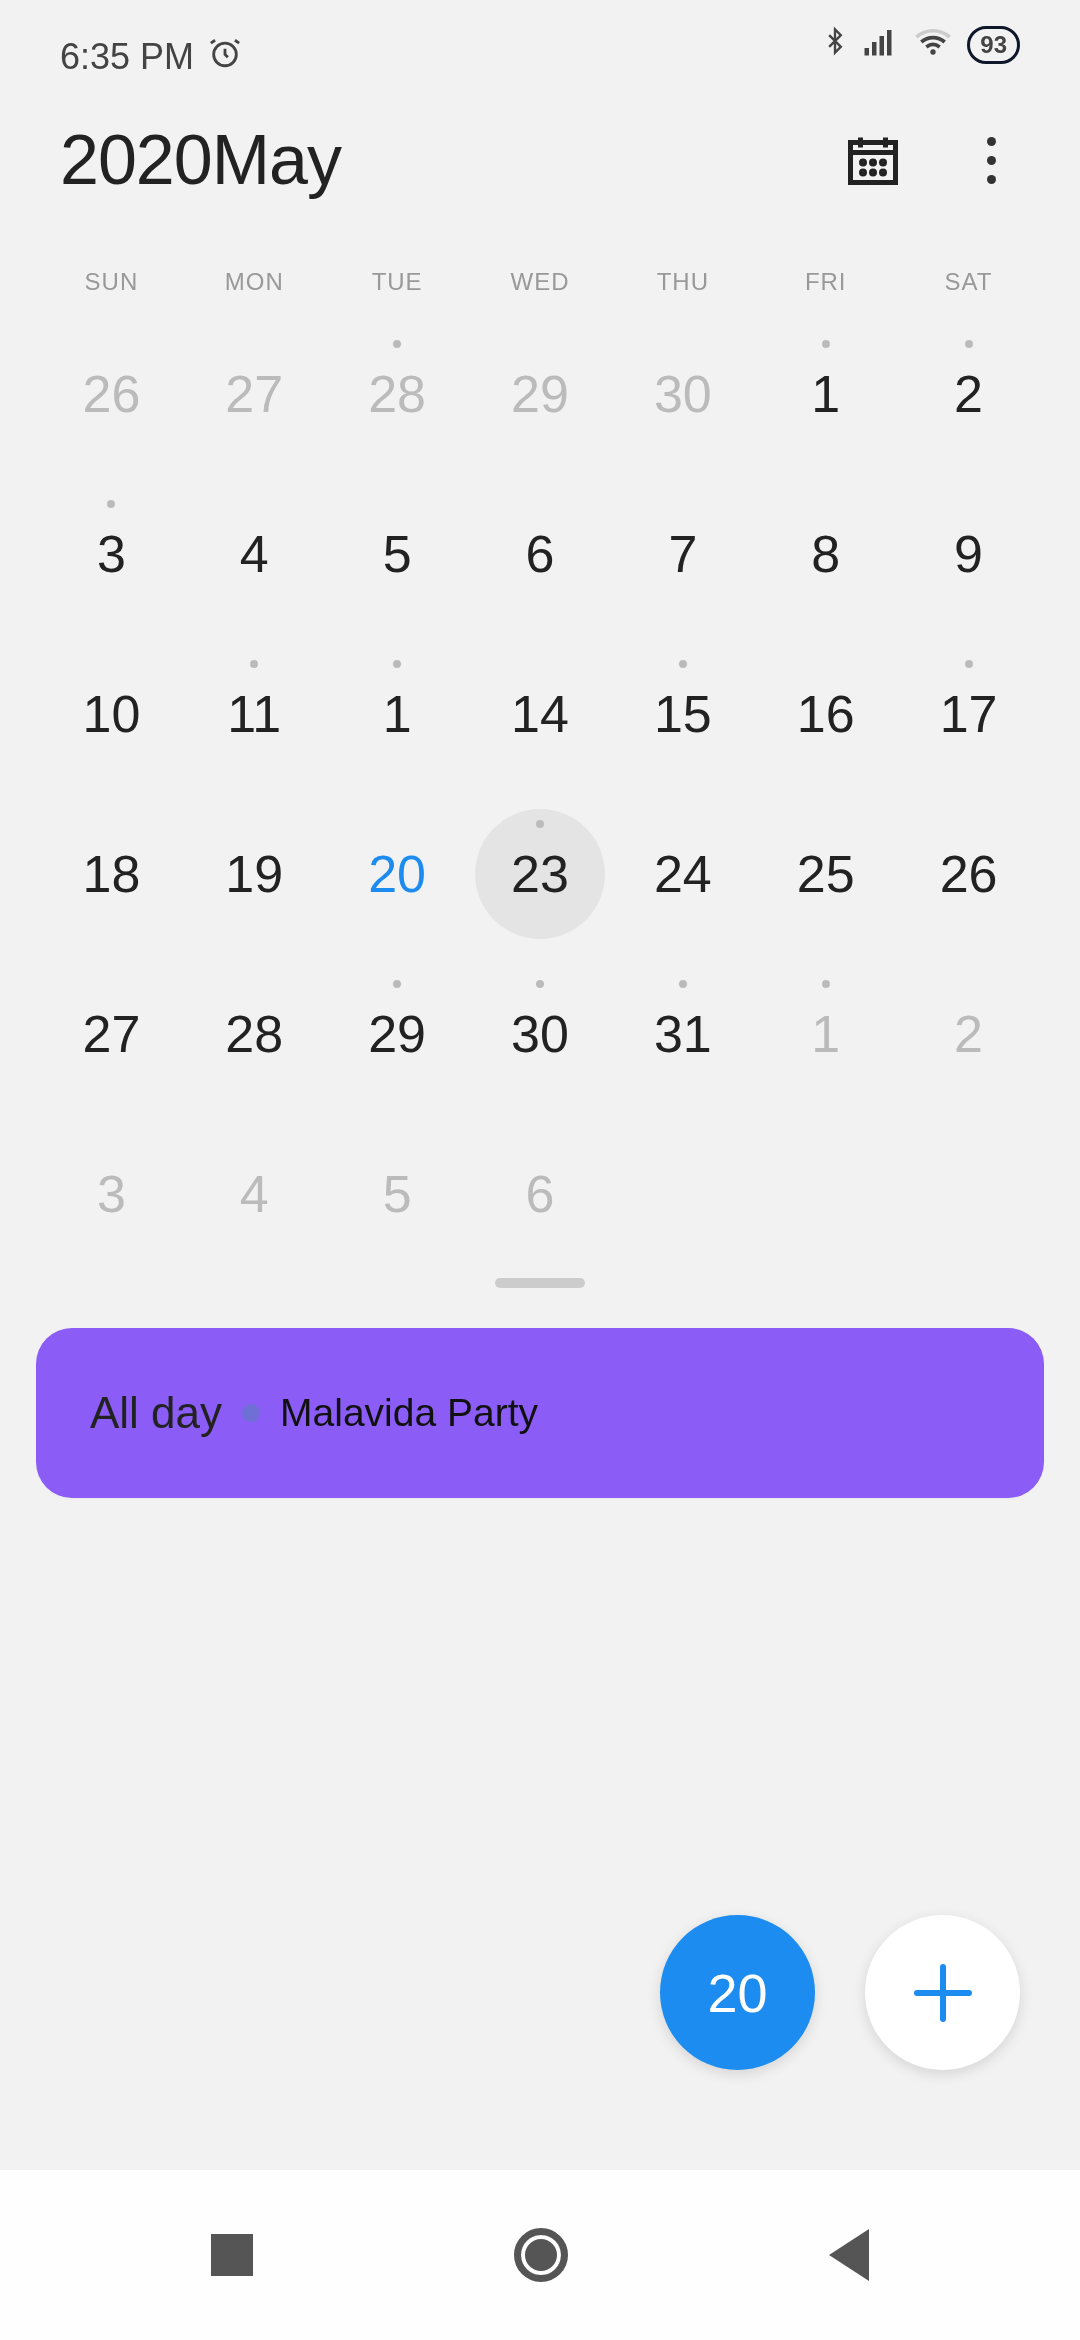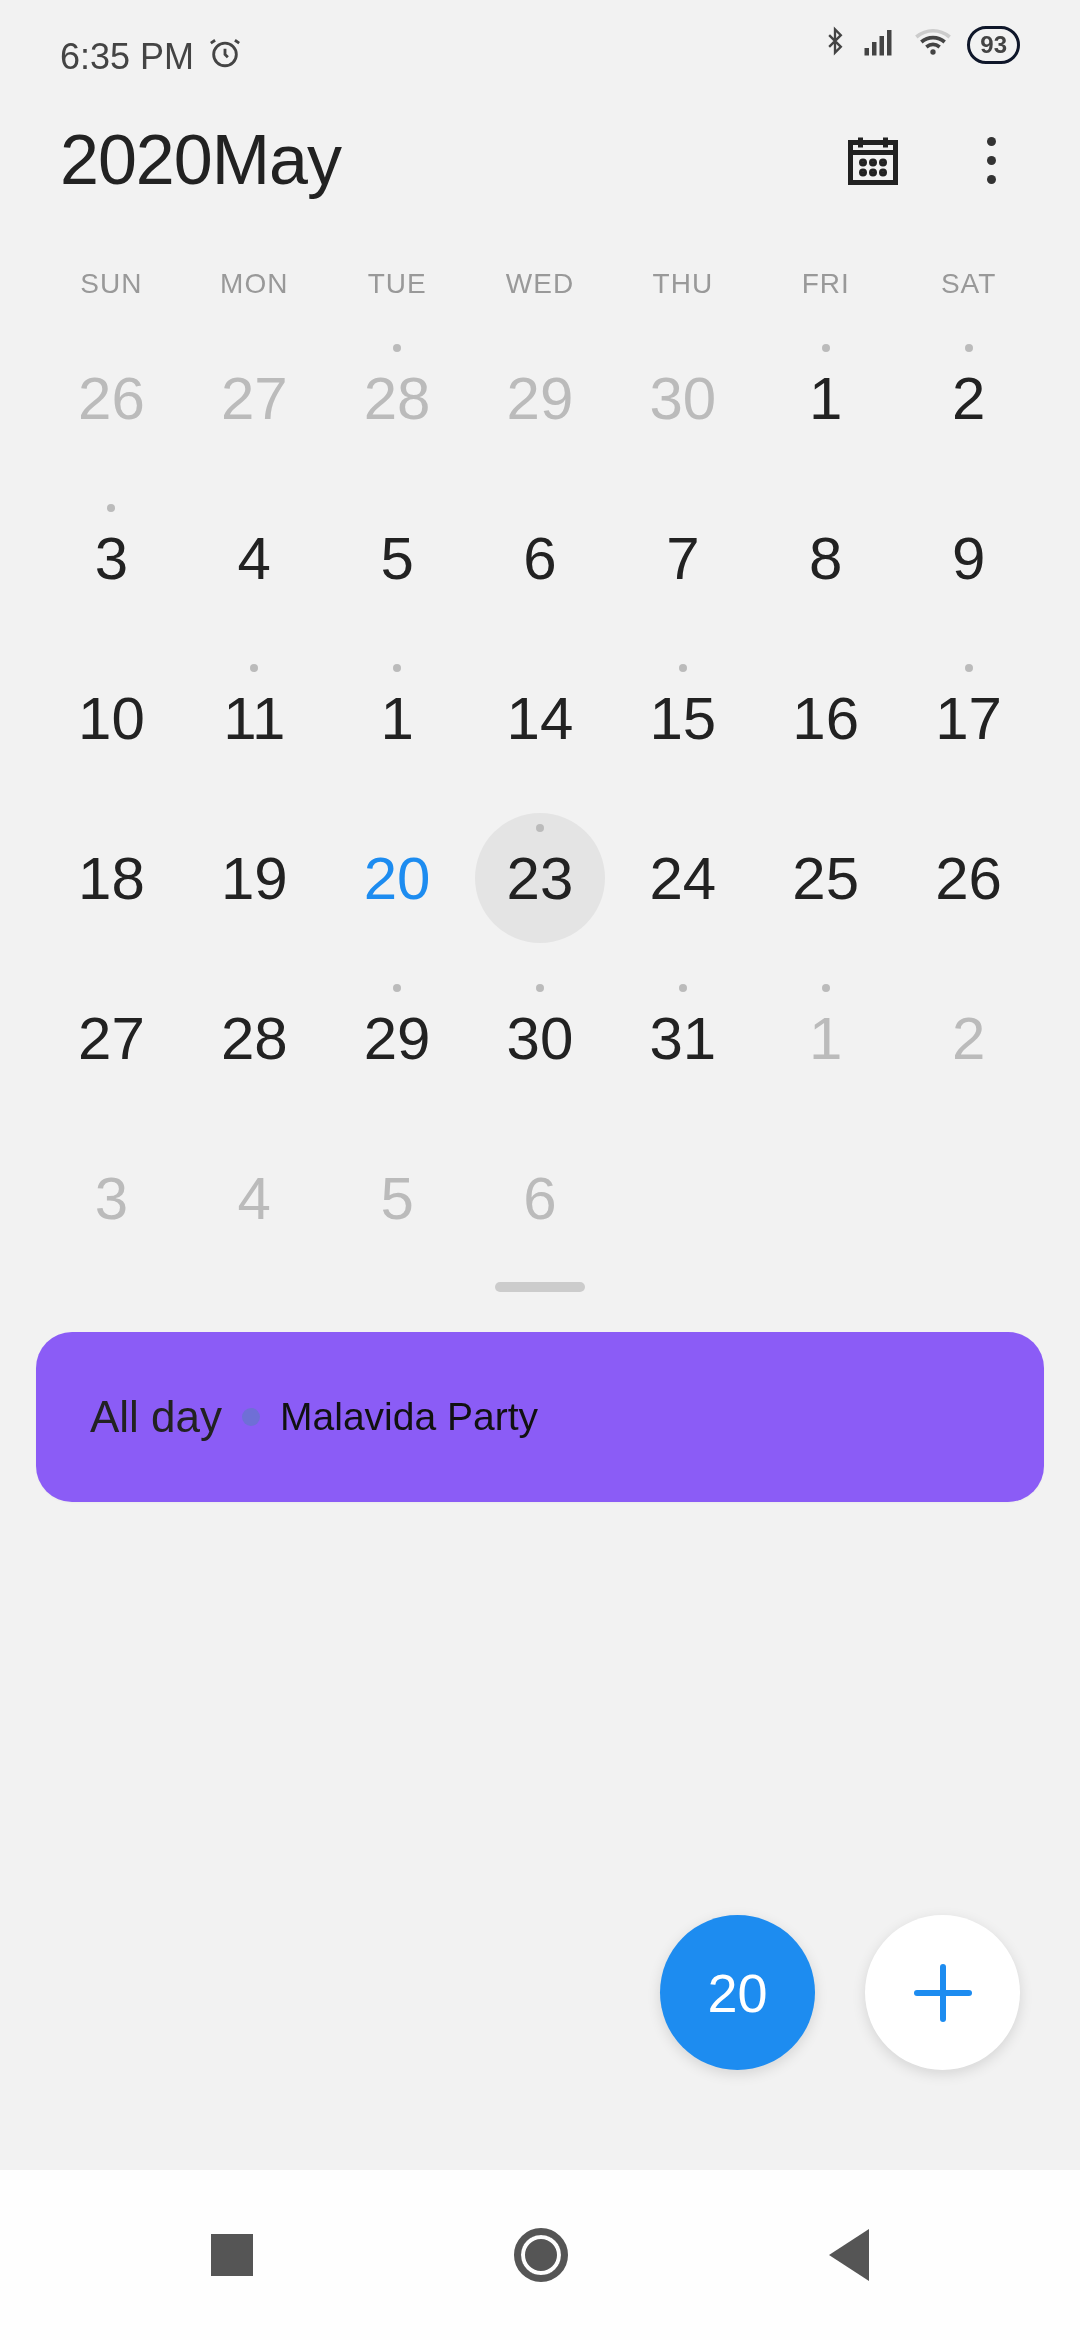--- a/index.html
+++ b/index.html
@@ -52,21 +52,21 @@
 
   
   .weekdays {
     display: grid;
     grid-template-columns: repeat(7, 1fr);
     padding: 0 40px;
   }
   .weekdays div {
     text-align: center;
     color: #999;
-    font-size: 28px;
+    font-size: 24px;
     font-weight: 500;
     letter-spacing: 1px;
     padding: 18px 0;
   }
 
   
   .calendar {
     display: grid;
     grid-template-columns: repeat(7, 1fr);
     padding: 0 40px;
@@ -79,21 +79,21 @@
     justify-content: center;
     position: relative;
   }
   .day .dot {
     width: 8px; height: 8px; border-radius: 50%;
     background: #bbb;
     position: absolute;
     top: 26px;
   }
   .day .num {
-    font-size: 60px;
+    font-size: 52px;
     font-weight: 400;
     color: #222;
   }
   .day.out .num { color: #bbb; }
   .day.today .num { color: #1d8cf0; }
   .day.selected .halo {
     position: absolute;
     width: 130px; height: 130px; border-radius: 50%;
     background: #e4e4e4;
     z-index: 0;

